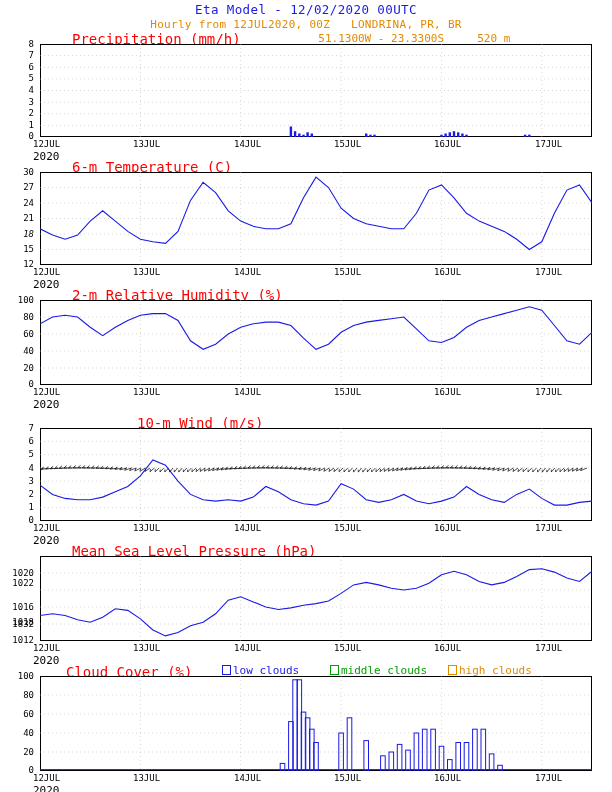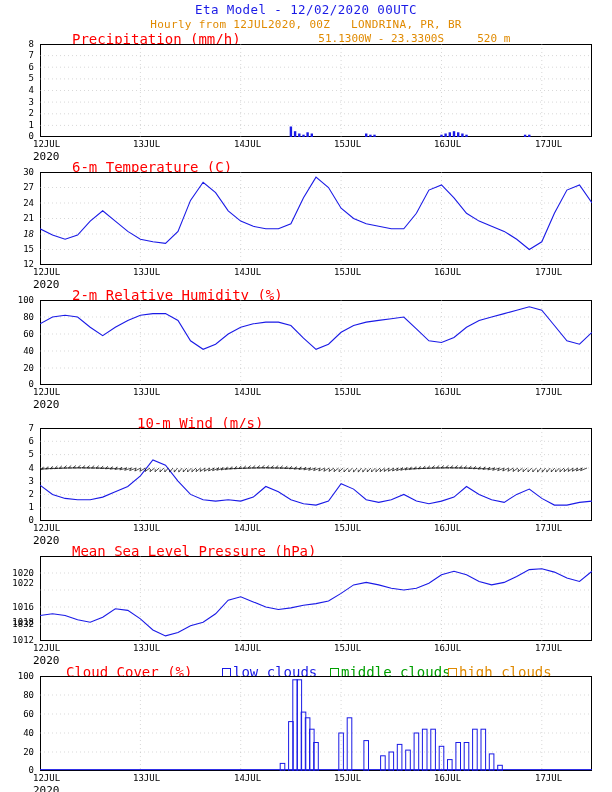--- a/index.html
+++ b/index.html
@@ -13,21 +13,21 @@
   .hdr{position:absolute;left:0;width:612px;text-align:center;}
   .hdr1{top:2px;font-size:12.5px;color:#1a1ae6;letter-spacing:.4px;}
   .hdr2{top:18px;font-size:11px;color:#e08a00;letter-spacing:.3px;}
   .panel{position:absolute;left:0;width:612px;}
   .plotbox{position:absolute;border:1px solid #000;box-sizing:border-box;background:#fff;}
   .ptitle{position:absolute;font-size:14px;color:#ff0000;white-space:nowrap;}
   .ytick{position:absolute;font-size:9px;color:#000;text-align:right;width:26px;}
   .xtick{position:absolute;font-size:9px;color:#000;white-space:nowrap;}
   .xtick2{position:absolute;font-size:11px;color:#000;white-space:nowrap;}
   svg{position:absolute;display:block;}
-  .legitem{position:absolute;font-size:14px;white-space:nowrap;}
+  .legitem{position:absolute;font-size:11px;white-space:nowrap;}
   .legbox{display:inline-block;width:7px;height:8px;border:1px solid;vertical-align:-1px;margin-right:2px;background:#fff;}
 </style>
 </head>
 <body>
 
 <div class="hdr hdr1">Eta Model - 12/02/2020 00UTC</div>
 <div class="hdr hdr2">
   <span>Hourly from 12JUL2020, 00Z</span>&nbsp;&nbsp;
   <span>LONDRINA, PR, BR</span>
 </div>

